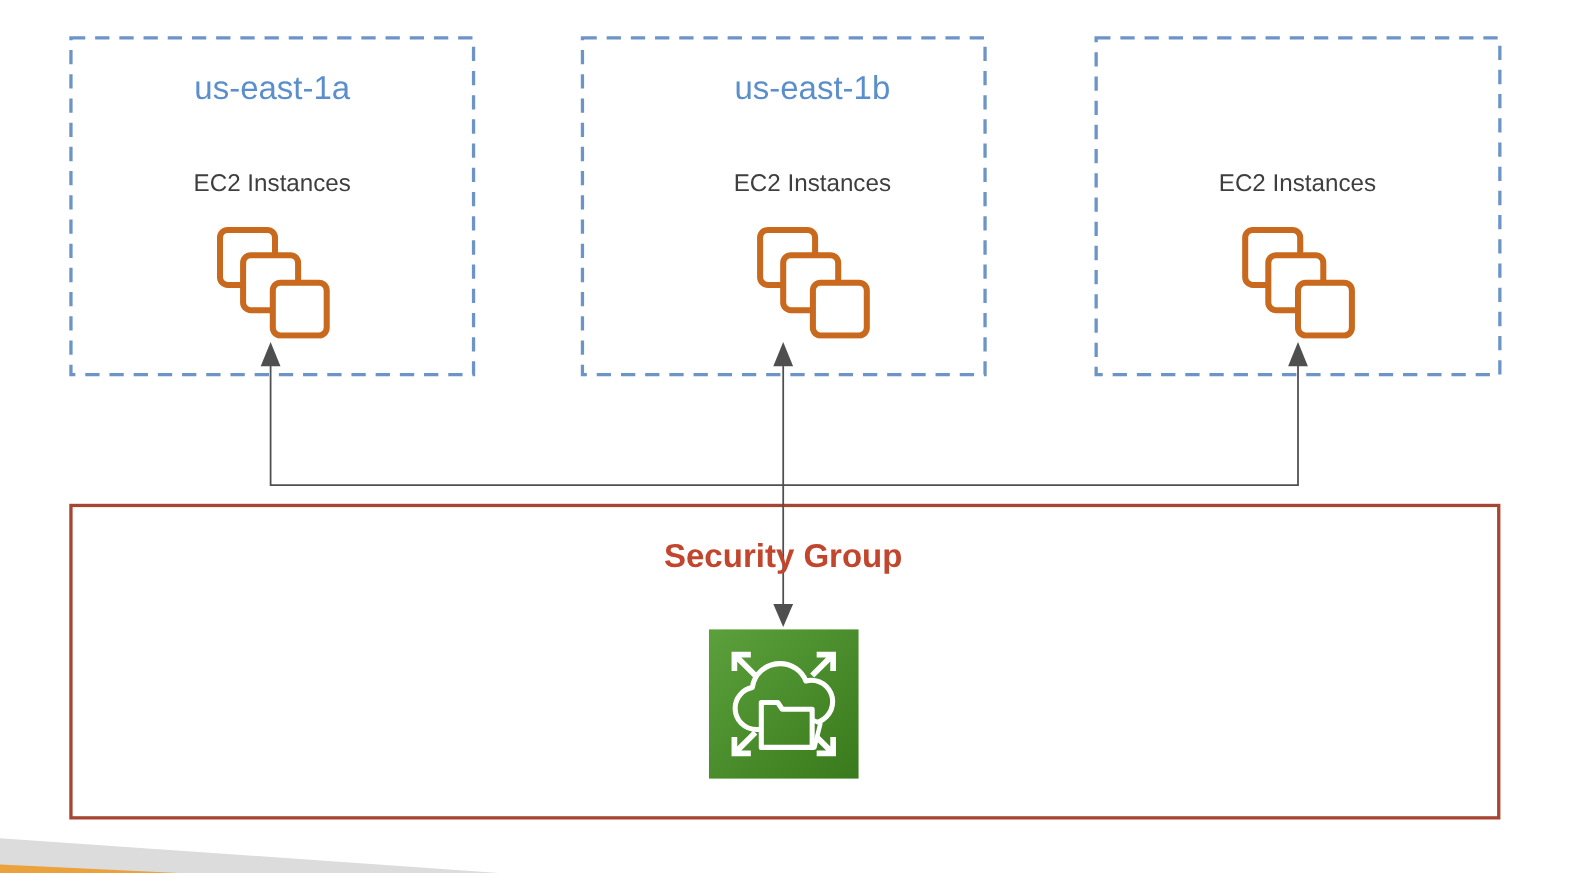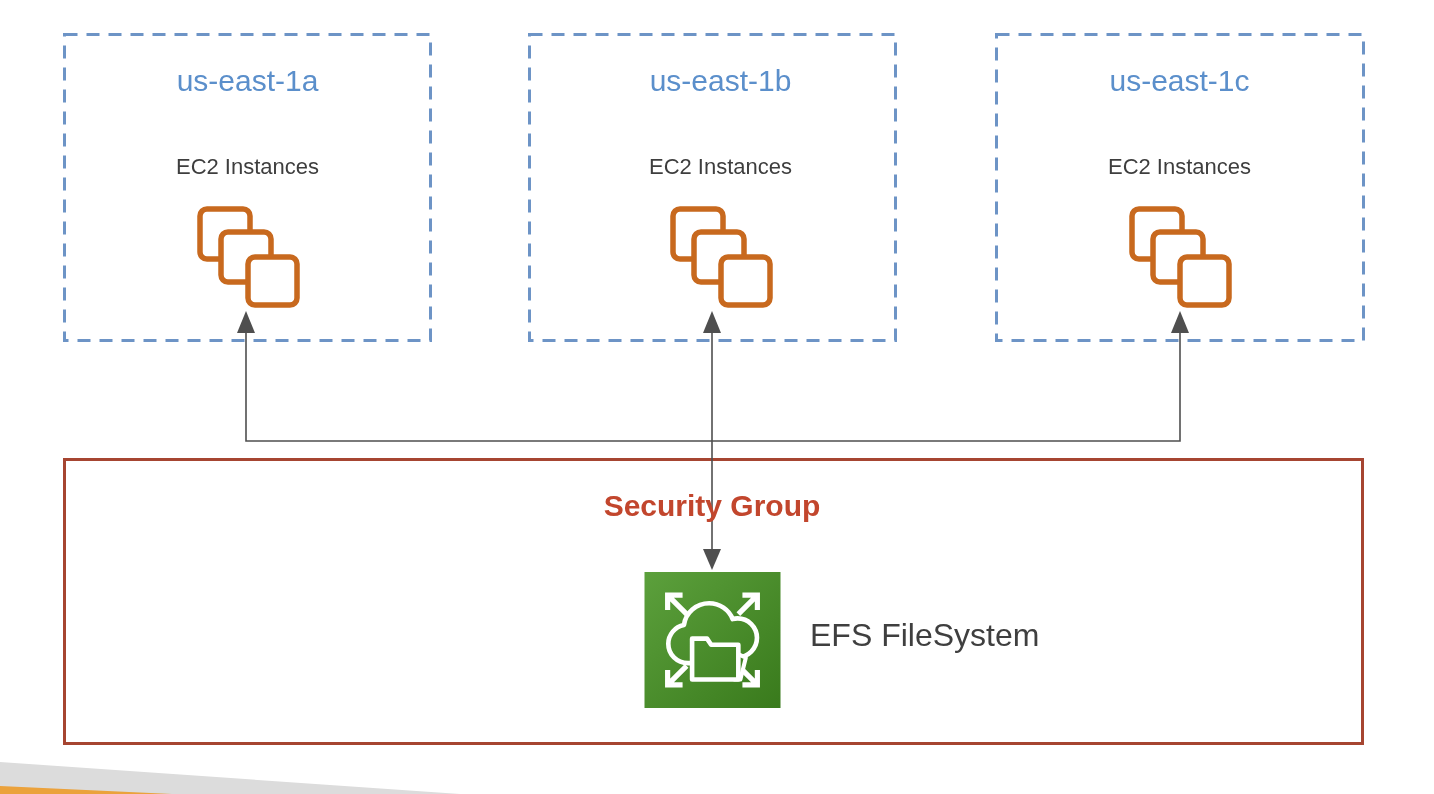--- a/index.html
+++ b/index.html
@@ -6,21 +6,21 @@
   .stage{
     position:relative;
     width:1434px;height:794px;
     overflow:hidden;
     background:#ffffff;
     font-family:"Liberation Sans", sans-serif;
   }
   .layer{position:absolute;left:0;top:0;width:1434px;height:794px;}
   .az-box{position:absolute;top:33px;width:369px;height:309px;}
   .az-box.az1{left:63px;}
-  .az-box.az2{left:536px;}
+  .az-box.az2{left:554px;}
   .az-box.az3{left:995px;}
   .az-title{
     position:absolute;top:30px;left:0;width:100%;
     text-align:center;font-size:30px;line-height:36px;
     color:#5b8fcb;white-space:nowrap;
   }
   .az-service{
     position:absolute;top:118px;left:0;width:100%;
     text-align:center;font-size:22px;line-height:32px;
     color:#3e3e3e;white-space:nowrap;
@@ -82,21 +82,20 @@
     <div class="az-title">us-east-1b</div>
     <div class="az-service">EC2 Instances</div>
     <svg class="ec2-icon" viewBox="0 0 103 102">
       <rect x="3" y="3" width="50" height="50" rx="7" fill="#ffffff" stroke="#c8691e" stroke-width="5.5"></rect>
       <rect x="24" y="26" width="50" height="50" rx="7" fill="#ffffff" stroke="#c8691e" stroke-width="5.5"></rect>
       <rect x="51" y="51" width="49" height="48" rx="7" fill="#ffffff" stroke="#c8691e" stroke-width="5.5"></rect>
     </svg>
   </div>
 
   <div class="az-box az3">
-    <div class="az-title">us-east-1c</div>
     <div class="az-service">EC2 Instances</div>
     <svg class="ec2-icon" viewBox="0 0 103 102">
       <rect x="3" y="3" width="50" height="50" rx="7" fill="#ffffff" stroke="#c8691e" stroke-width="5.5"></rect>
       <rect x="24" y="26" width="50" height="50" rx="7" fill="#ffffff" stroke="#c8691e" stroke-width="5.5"></rect>
       <rect x="51" y="51" width="49" height="48" rx="7" fill="#ffffff" stroke="#c8691e" stroke-width="5.5"></rect>
     </svg>
   </div>
 
   <div class="sg-label">Security Group</div>
 
@@ -115,15 +114,14 @@
       <path d="M31 69 L17 83 M17 72 V83 H28"></path>
       <path d="M69 69 L83 83 M83 72 V83 H72"></path>
     </g>
 
     <path d="M32 67 C23.7 67 17.5 60.6 17.5 52.8 C17.5 46 22.4 40.3 29 39 C30.2 29.8 38.1 23 47.5 23 C55.3 23 62.1 27.7 64.8 34.6 C66 34.3 67.2 34.1 68.4 34.1 C76.3 34.1 82.7 40.5 82.7 48.4 C82.7 56.3 76.3 62.7 68.4 62.7 C67 62.7 65.7 62.5 64.4 62.1 C62 65.1 58.3 67 54.2 67 Z" fill="none" stroke="#ffffff" stroke-width="3.4" stroke-linejoin="round"></path>
 
     <path d="M68 60 L74.5 63 L70.5 79 L66 79 Z" fill="url(#efsGrad)" stroke="#ffffff" stroke-width="3" stroke-linejoin="round"></path>
     <path d="M35 79 V49 H46 L49 53.5 H69 V79 Z" fill="url(#efsGrad)" stroke="#ffffff" stroke-width="3.4" stroke-linejoin="round"></path>
   </svg>
 
-  <div class="efs-label">EFS FileSystem</div>
 
 </div>
 
 </body></html>

